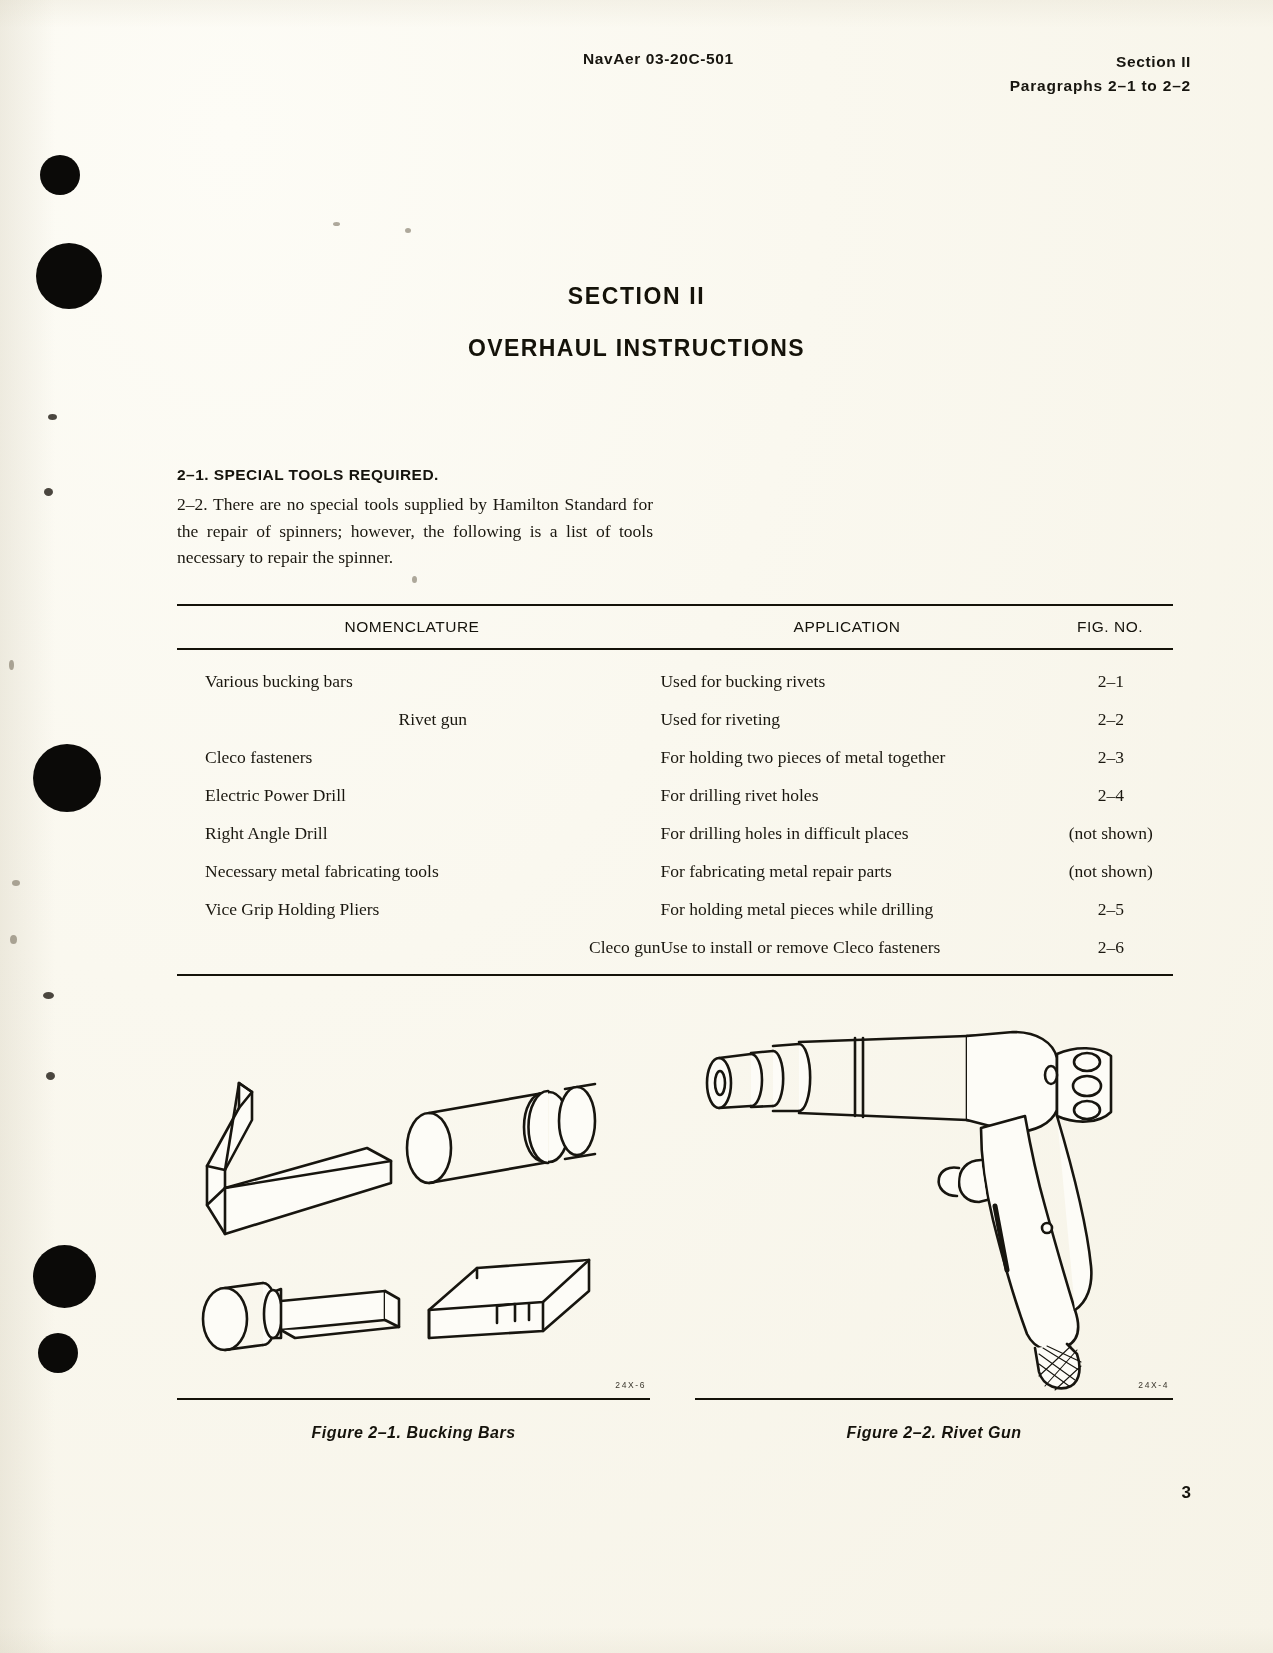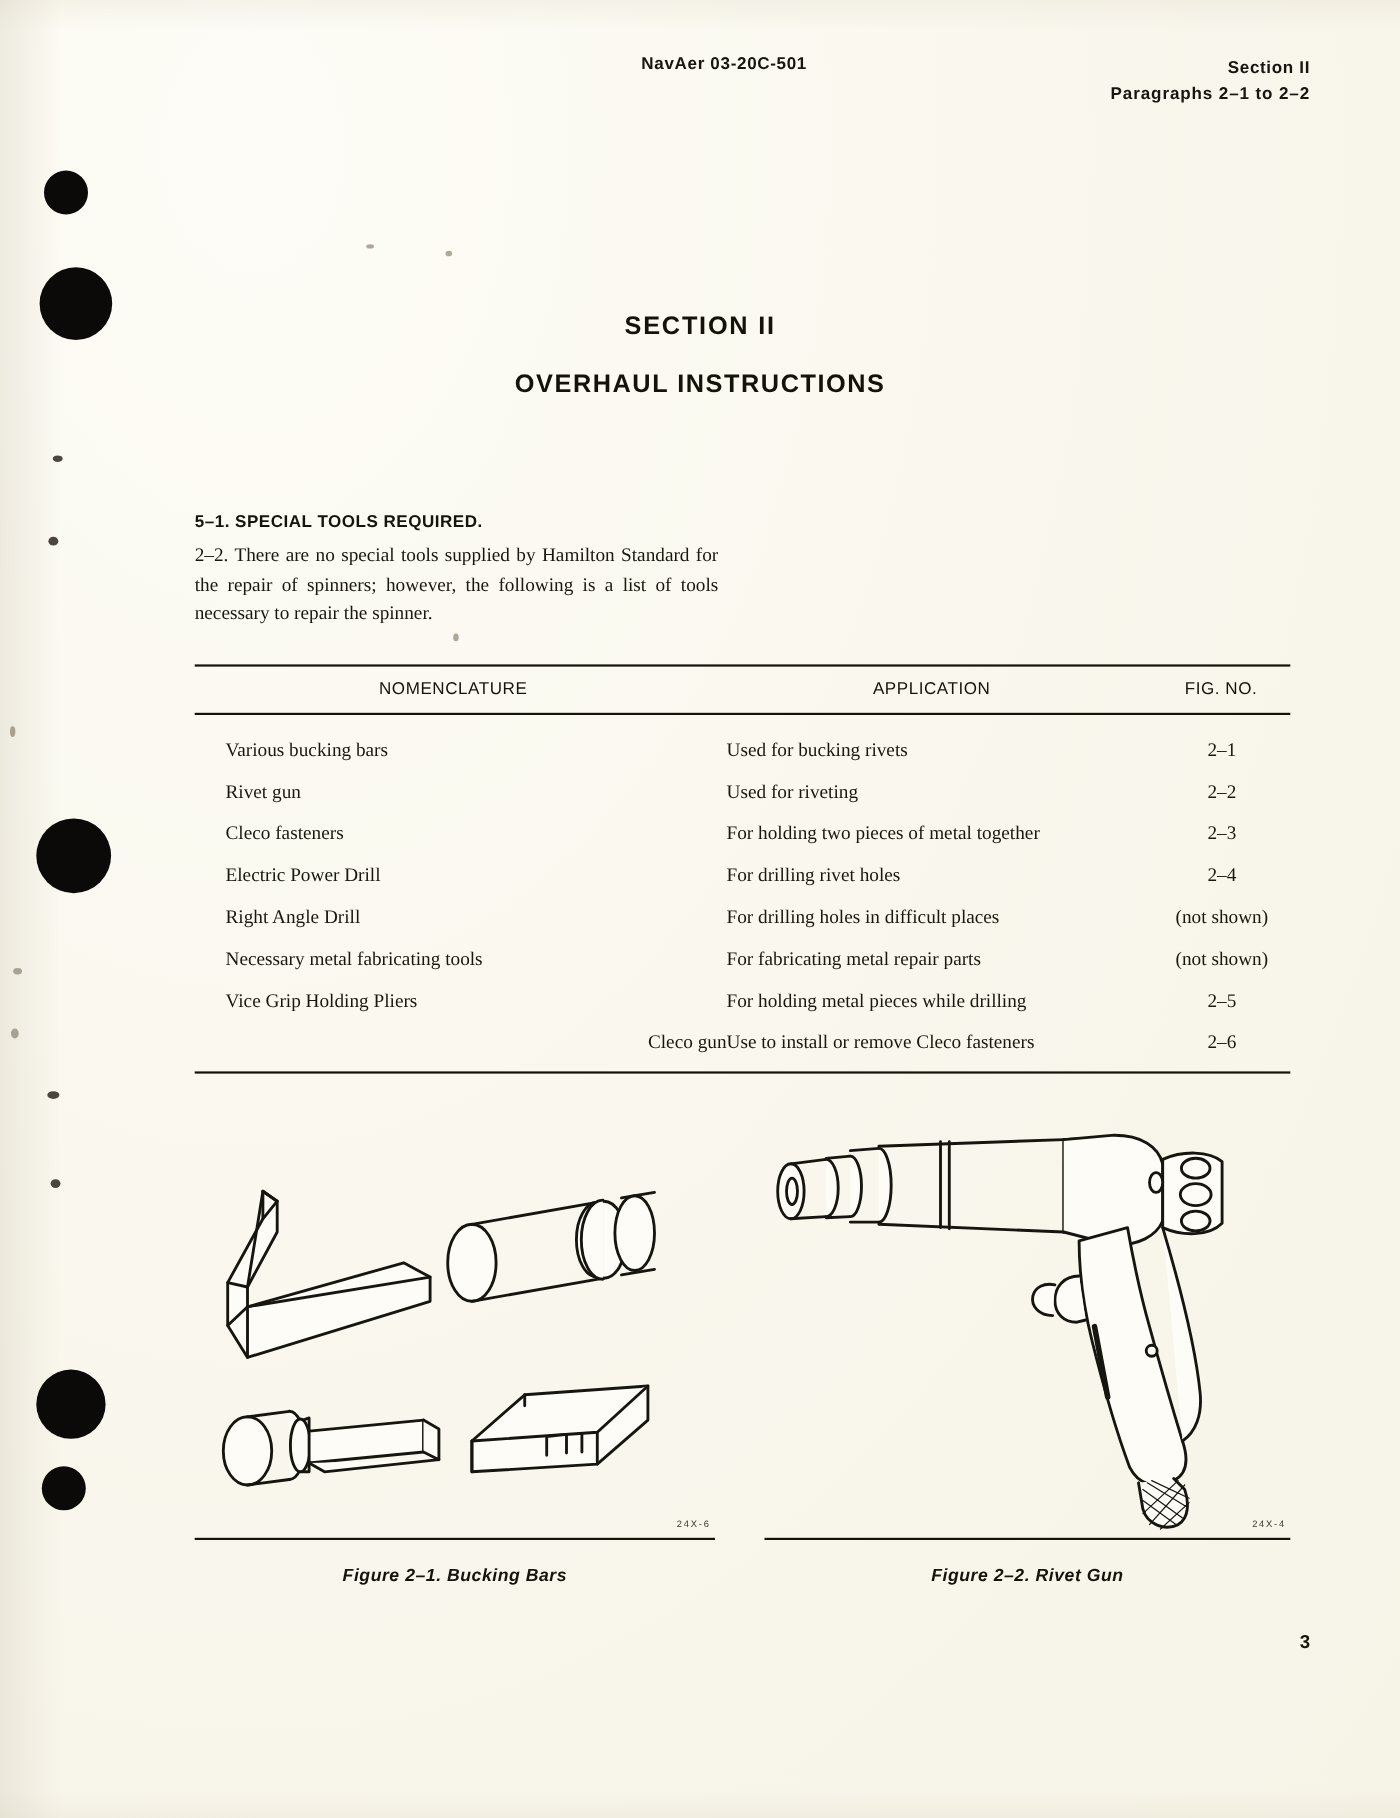--- a/index.html
+++ b/index.html
@@ -144,21 +144,21 @@
   <div class="rh-right">
     <div class="l1">Section II</div>
     <div class="l2">Paragraphs 2–1 to 2–2</div>
   </div>
 </div>
 
 <div id="sect-title">SECTION II</div>
 <div id="sect-sub">OVERHAUL INSTRUCTIONS</div>
 
 <div id="para-block">
-  <div id="para-head">5–1. SPECIAL TOOLS REQUIRED.</div>
+  <div id="para-head">2–1. SPECIAL TOOLS REQUIRED.</div>
   <div id="para-body">2–2. There are no special tools supplied by Hamilton Standard for the repair of spinners; however, the following is a list of tools necessary to repair the spinner.</div>
 </div>
 
 <div id="tools-table">
   <div class="rule-top"></div>
   <table>
     <thead>
       <tr>
         <th class="c-nom">NOMENCLATURE</th>
         <th class="c-app">APPLICATION</th>
@@ -168,21 +168,21 @@
   </table>
   <div class="rule-mid"></div>
   <table>
     <tbody id="tbody">
         <tr>
           <td class="c-nom" style="width: 470px;">Various bucking bars</td>
           <td class="c-app" style="width: 400px;">Used for bucking rivets</td>
           <td class="c-fig" style="width: 126px; margin-top: 20px;">2–1</td>
         </tr>
         <tr>
-          <td class="c-nom" style="width: 470px;">Rivet gun</td>
+          <td class="c-nom" style="width: 470px; text-align: center;">Rivet gun</td>
           <td class="c-app" style="width: 400px;">Used for riveting</td>
           <td class="c-fig" style="width: 126px;">2–2</td>
         </tr>
         <tr>
           <td class="c-nom" style="width: 470px;">Cleco fasteners</td>
           <td class="c-app" style="width: 400px;">For holding two pieces of metal together</td>
           <td class="c-fig" style="width: 126px;">2–3</td>
         </tr>
         <tr>
           <td class="c-nom" style="width: 470px;">Electric Power Drill</td>

